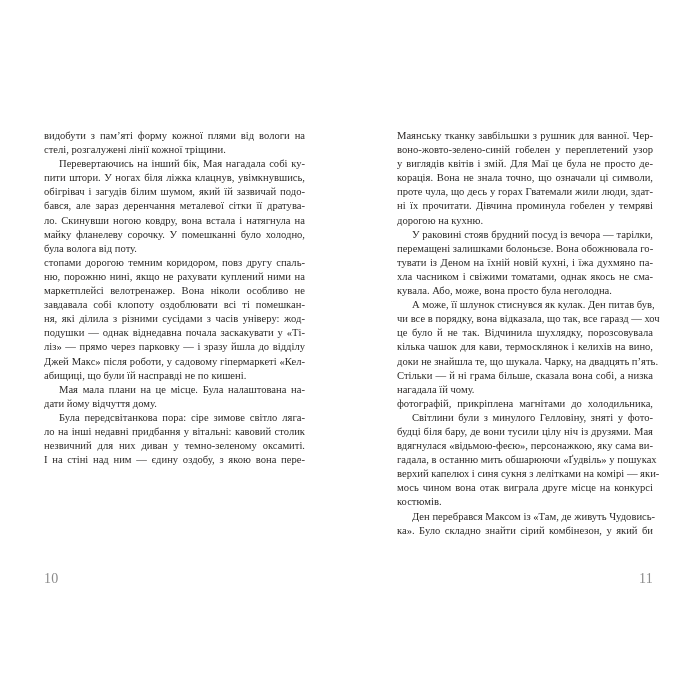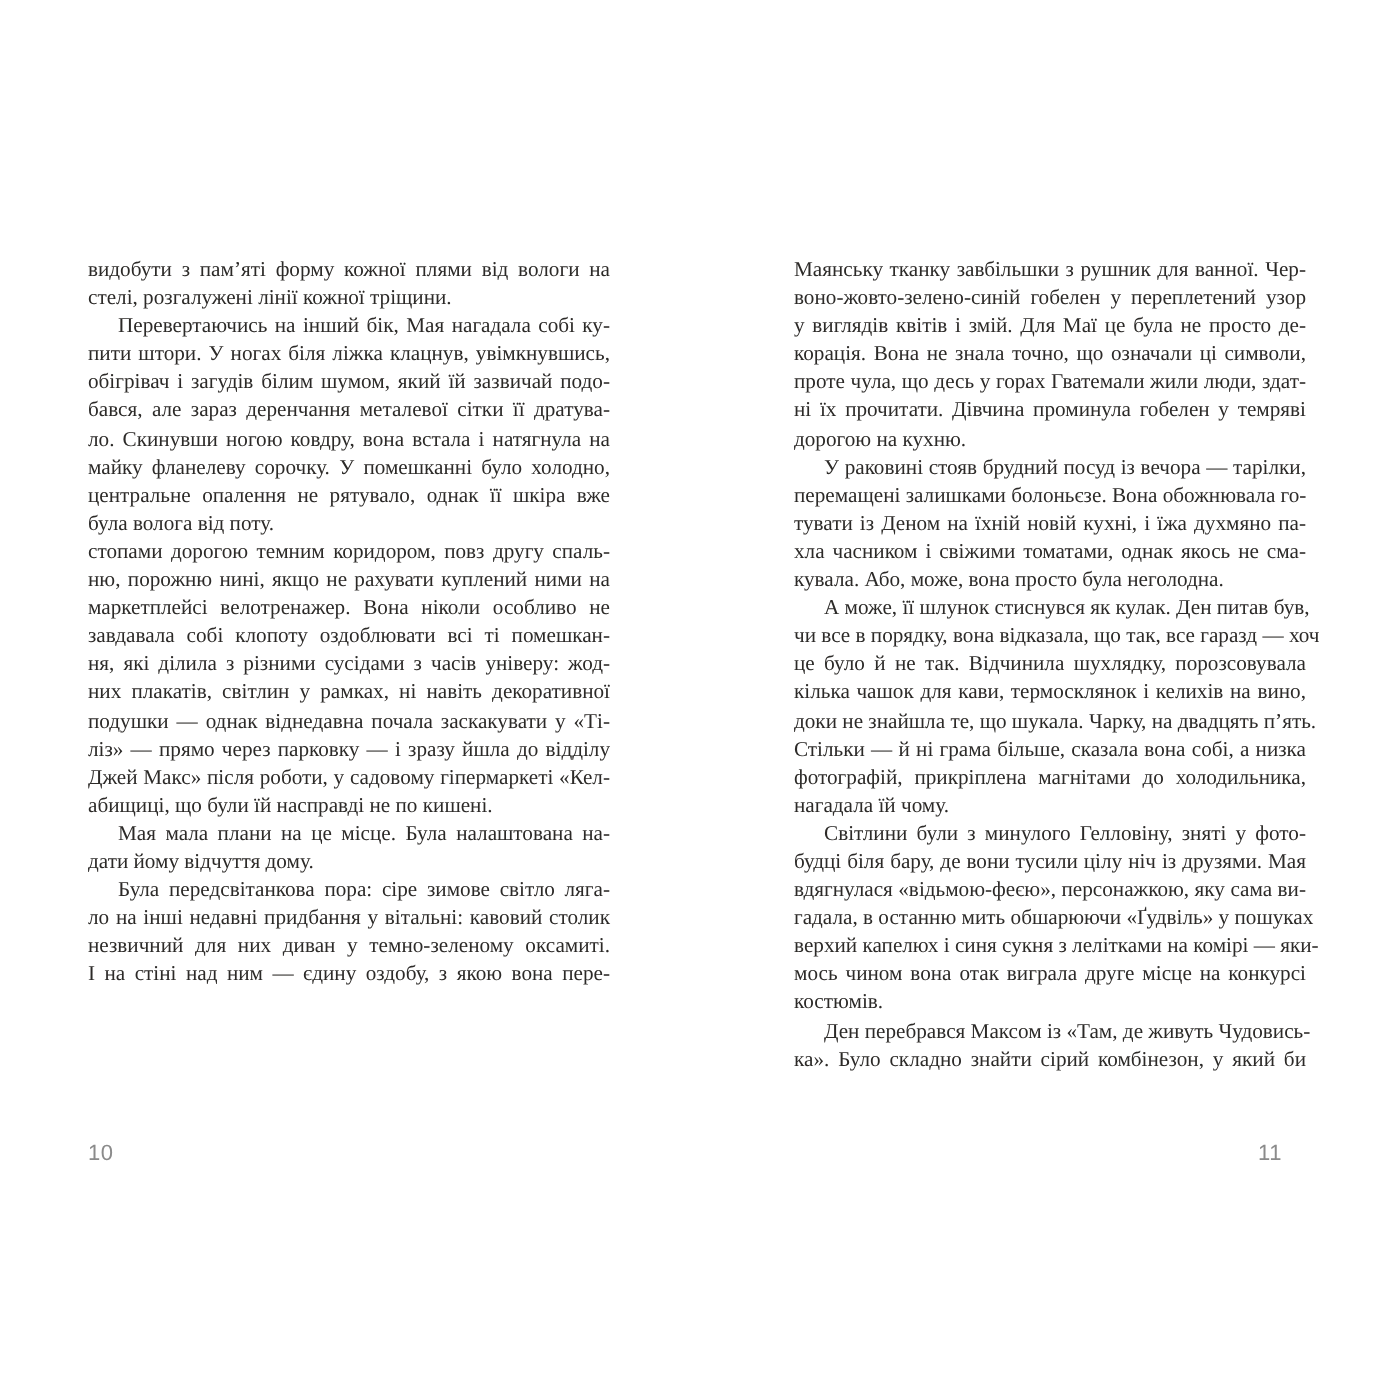--- a/index.html
+++ b/index.html
@@ -39,51 +39,49 @@
   .line.j {
     text-align: justify;
     text-align-last: justify;
   }
   .line.in {
     text-indent: 15px;
   }
   .page-num {
     position: absolute;
     top: 571px;
-    font-family: Liberation Sans, sans-serif;
-    font-size: 11px;
+    font-family: Liberation Serif, serif;
+    font-size: 14px;
     letter-spacing: 0.3px;
     color: #8b8b8b;
   }
   .page.left  .page-num { left: 0; }
-  .page.right .page-num { right: 12px; text-align: right; margin-left: 20px; }
+  .page.right .page-num { right: 0; text-align: right; margin-left: 20px; }
 </style>
 </head>
 <body>
 
 <div class="book">
 
   <div class="page left">
     <div class="page-text">
         <div class="line j">видобути з пам’яті форму кожної плями від вологи на</div>
         <div class="line">стелі, розгалужені лінії кожної тріщини.</div>
         <div class="line j in">Перевертаючись на інший бік, Мая нагадала собі ку-</div>
         <div class="line j">пити штори. У ногах біля ліжка клацнув, увімкнувшись,</div>
         <div class="line j">обігрівач і загудів білим шумом, який їй зазвичай подо-</div>
         <div class="line j">бався, але зараз деренчання металевої сітки її дратува-</div>
         <div class="line j">ло. Скинувши ногою ковдру, вона встала і натягнула на</div>
         <div class="line j">майку фланелеву сорочку. У помешканні було холодно,</div>
-        <div class="line j">центральне опалення не рятувало, однак її шкіра вже</div>
         <div class="line">була волога від поту.</div>
         <div class="line j">стопами дорогою темним коридором, повз другу спаль-</div>
         <div class="line j">ню, порожню нині, якщо не рахувати куплений ними на</div>
         <div class="line j">маркетплейсі велотренажер. Вона ніколи особливо не</div>
         <div class="line j">завдавала собі клопоту оздоблювати всі ті помешкан-</div>
         <div class="line j">ня, які ділила з різними сусідами з часів універу: жод-</div>
-        <div class="line j">них плакатів, світлин у рамках, ні навіть декоративної</div>
         <div class="line j">подушки — однак віднедавна почала заскакувати у «Ті-</div>
         <div class="line j">ліз» — прямо через парковку — і зразу йшла до відділу</div>
         <div class="line j">Джей Макс» після роботи, у садовому гіпермаркеті «Кел-</div>
         <div class="line">абищиці, що були їй насправді не по кишені.</div>
         <div class="line j in">Мая мала плани на це місце. Була налаштована на-</div>
         <div class="line">дати йому відчуття дому.</div>
         <div class="line j in">Була передсвітанкова пора: сіре зимове світло ляга-</div>
         <div class="line j">ло на інші недавні придбання у вітальні: кавовий столик</div>
         <div class="line j">незвичний для них диван у темно-зеленому оксамиті.</div>
         <div class="line j">І на стіні над ним — єдину оздобу, з якою вона пере-</div>
@@ -104,22 +102,22 @@
         <div class="line j">перемащені залишками болоньєзе. Вона обожнювала го-</div>
         <div class="line j">тувати із Деном на їхній новій кухні, і їжа духмяно па-</div>
         <div class="line j">хла часником і свіжими томатами, однак якось не сма-</div>
         <div class="line">кувала. Або, може, вона просто була неголодна.</div>
         <div class="line j in">А може, її шлунок стиснувся як кулак. Ден питав був,</div>
         <div class="line j">чи все в порядку, вона відказала, що так, все гаразд — хоч</div>
         <div class="line j">це було й не так. Відчинила шухлядку, порозсовувала</div>
         <div class="line j">кілька чашок для кави, термосклянок і келихів на вино,</div>
         <div class="line j">доки не знайшла те, що шукала. Чарку, на двадцять п’ять.</div>
         <div class="line j">Стільки — й ні грама більше, сказала вона собі, а низка</div>
+        <div class="line">нагадала їй чому.</div>
         <div class="line j">фотографій, прикріплена магнітами до холодильника,</div>
-        <div class="line">нагадала їй чому.</div>
         <div class="line j in">Світлини були з минулого Гелловіну, зняті у фото-</div>
         <div class="line j">будці біля бару, де вони тусили цілу ніч із друзями. Мая</div>
         <div class="line j">вдягнулася «відьмою-феєю», персонажкою, яку сама ви-</div>
         <div class="line j">гадала, в останню мить обшарюючи «Ґудвіль» у пошуках</div>
         <div class="line j">верхий капелюх і синя сукня з лелітками на комірі — яки-</div>
         <div class="line j">мось чином вона отак виграла друге місце на конкурсі</div>
         <div class="line">костюмів.</div>
         <div class="line j in">Ден перебрався Максом із «Там, де живуть Чудовись-</div>
         <div class="line j">ка». Було складно знайти сірий комбінезон, у який би</div>
       </div>

